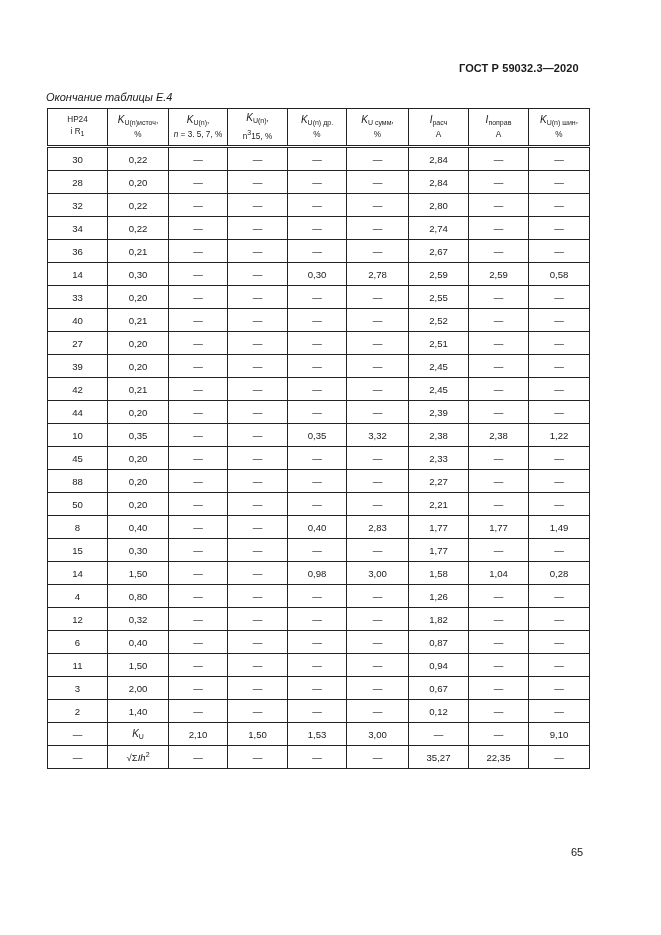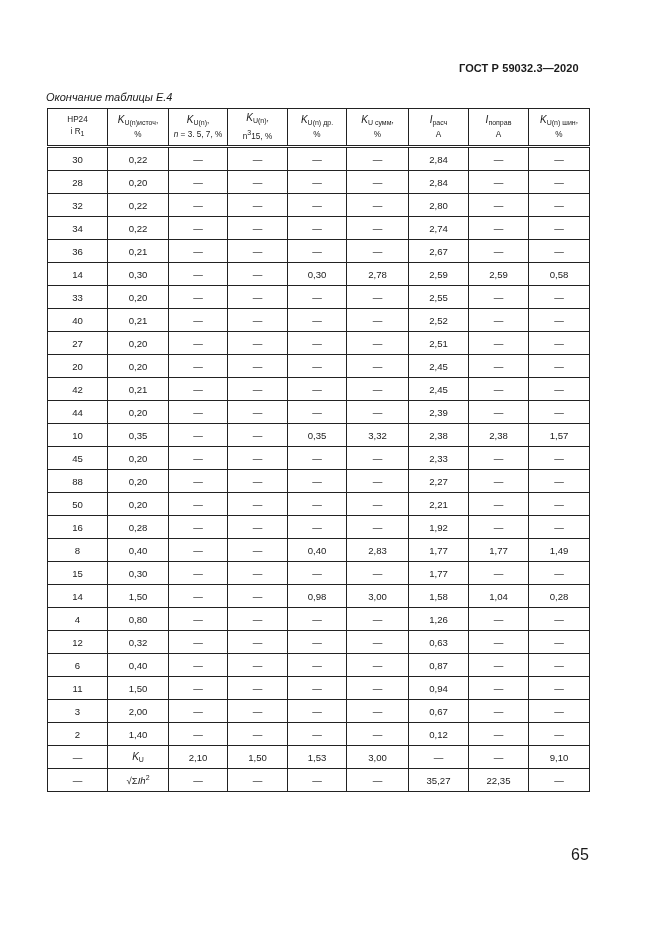--- a/index.html
+++ b/index.html
@@ -6,21 +6,21 @@
   body { width: 661px; height: 935px; position: relative; font-family: "Liberation Sans", sans-serif; color: #1a1a1a; overflow: hidden; }
   .doc-header { position: absolute; left: 459px; top: 62px; font-size: 11px; font-weight: bold; letter-spacing: 0.1px; }
   .caption { position: absolute; left: 46px; top: 91px; font-size: 11px; font-style: italic; text-align: right; }
   table.data { position: absolute; left: 47px; top: 108px; border-collapse: collapse; table-layout: fixed; width: 542px; font-size: 9.6px; }
   table.data td, table.data th { border: 1px solid #222; text-align: center; vertical-align: middle; padding: 0; font-weight: normal; }
   table.data thead th { height: 36px; font-size: 8.2px; line-height: 12px; border-bottom: 3px double #222; }
   table.data tbody td { height: 22px; }
   .sym { font-style: italic; font-size: 10px; }
   .sub { font-size: 7px; vertical-align: -2px; font-style: normal; }
   .sup { font-size: 7px; vertical-align: 4px; }
-  .page-number { position: absolute; left: 571px; top: 846px; font-size: 16px; }
+  .page-number { position: absolute; left: 571px; top: 846px; font-size: 11px; }
 </style>
 </head>
 <body>
 
 <div class="doc-header">ГОСТ Р 59032.3—2020</div>
 <div class="caption">Окончание таблицы Е.4</div>
 
 <table class="data">
   <colgroup>
     <col style="width:60px">
@@ -167,21 +167,21 @@
         <td>0,20</td>
         <td>—</td>
         <td>—</td>
         <td>—</td>
         <td>—</td>
         <td>2,51</td>
         <td>—</td>
         <td>—</td>
       </tr>
       <tr>
-        <td>20</td>
+        <td>39</td>
         <td>0,20</td>
         <td>—</td>
         <td>—</td>
         <td>—</td>
         <td>—</td>
         <td>2,45</td>
         <td>—</td>
         <td>—</td>
       </tr>
       <tr>
@@ -208,21 +208,21 @@
       </tr>
       <tr>
         <td>10</td>
         <td>0,35</td>
         <td>—</td>
         <td>—</td>
         <td>0,35</td>
         <td>3,32</td>
         <td>2,38</td>
         <td>2,38</td>
-        <td>1,57</td>
+        <td>1,22</td>
       </tr>
       <tr>
         <td>45</td>
         <td>0,20</td>
         <td>—</td>
         <td>—</td>
         <td>—</td>
         <td>—</td>
         <td>2,33</td>
         <td>—</td>
@@ -240,31 +240,20 @@
         <td>—</td>
       </tr>
       <tr>
         <td>50</td>
         <td>0,20</td>
         <td>—</td>
         <td>—</td>
         <td>—</td>
         <td>—</td>
         <td>2,21</td>
-        <td>—</td>
-        <td>—</td>
-      </tr>
-      <tr>
-        <td>16</td>
-        <td>0,28</td>
-        <td>—</td>
-        <td>—</td>
-        <td>—</td>
-        <td>—</td>
-        <td>1,92</td>
         <td>—</td>
         <td>—</td>
       </tr>
       <tr>
         <td>8</td>
         <td>0,40</td>
         <td>—</td>
         <td>—</td>
         <td>0,40</td>
         <td>2,83</td>
@@ -305,21 +294,21 @@
         <td>—</td>
         <td>—</td>
       </tr>
       <tr>
         <td>12</td>
         <td>0,32</td>
         <td>—</td>
         <td>—</td>
         <td>—</td>
         <td>—</td>
-        <td>0,63</td>
+        <td>1,82</td>
         <td>—</td>
         <td>—</td>
       </tr>
       <tr>
         <td>6</td>
         <td>0,40</td>
         <td>—</td>
         <td>—</td>
         <td>—</td>
         <td>—</td>

